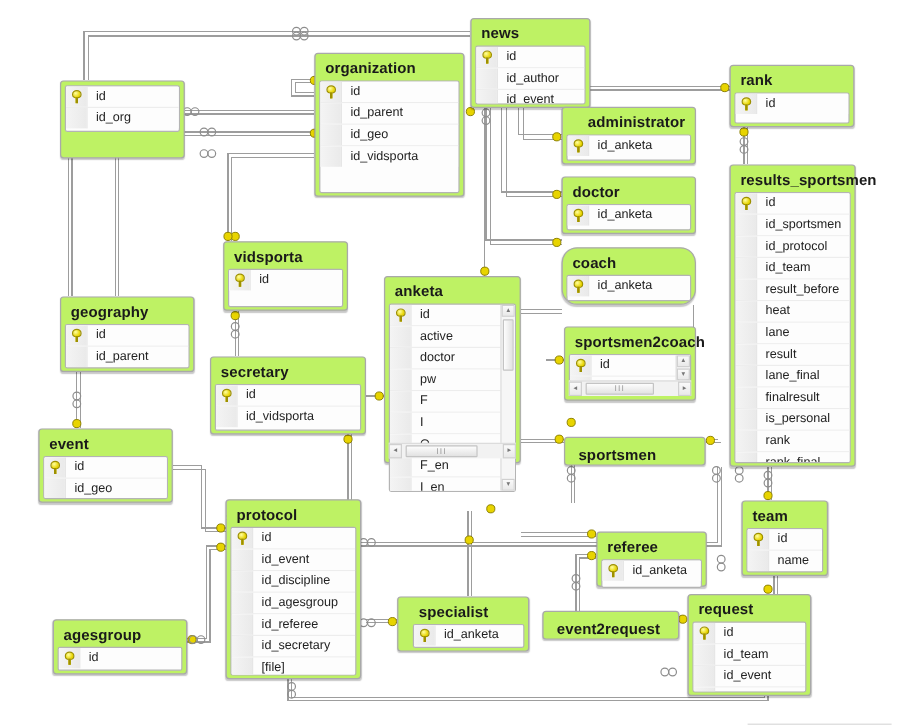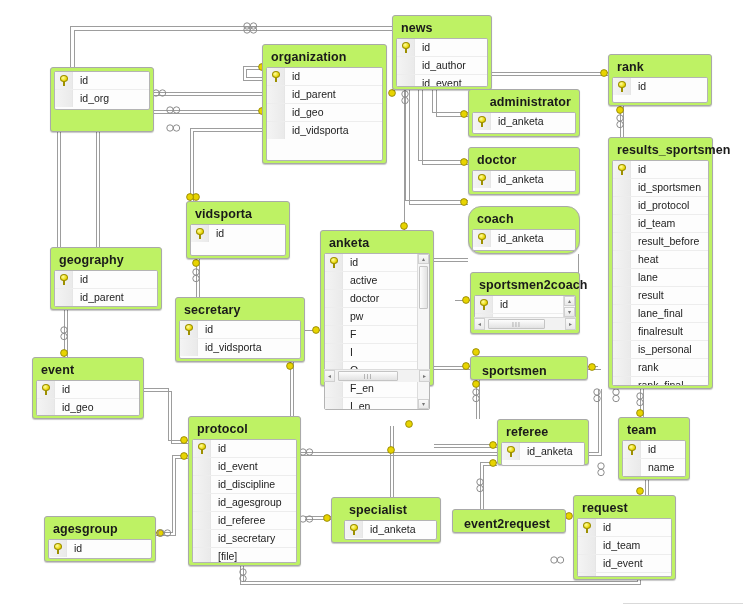--- a/index.html
+++ b/index.html
@@ -601,21 +601,21 @@
               </div>
               <div class="fname">id</div>
             </div>
             <div class="frow">
               <div class="fgut"></div>
               <div class="fname">id_geo</div>
             </div>
           </div>
         </div>
       </div>
-      <div class="entity collapsed" style="left: 470px; top: 356px; width: 118px; height: 24px;">
+      <div class="entity collapsed" style="left: 470px; top: 364px; width: 118px; height: 24px;">
         <div class="title">sportsmen</div>
       </div>
       <div class="entity" style="left: 188px; top: 416px; width: 113px; height: 150px;">
         <div class="title">protocol</div>
         <div class="fieldbox" style="height: 122px;">
           <div style="overflow: hidden; height: 100%;">
             <div class="frow">
               <div class="fgut">
                 <span class="keyicon"></span>
               </div>
@@ -641,21 +641,21 @@
               <div class="fgut"></div>
               <div class="fname">id_secretary</div>
             </div>
             <div class="frow">
               <div class="fgut"></div>
               <div class="fname">[file]</div>
             </div>
           </div>
         </div>
       </div>
-      <div class="entity" style="left: 497px; top: 419px; width: 92px; height: 46px;">
+      <div class="entity" style="left: 497px; top: 443px; width: 92px; height: 46px;">
         <div class="title">referee</div>
         <div class="fieldbox" style="height: 22px;">
           <div style="overflow: hidden; height: 100%;">
             <div class="frow">
               <div class="fgut">
                 <span class="keyicon"></span>
               </div>
               <div class="fname">id_anketa</div>
             </div>
           </div>

